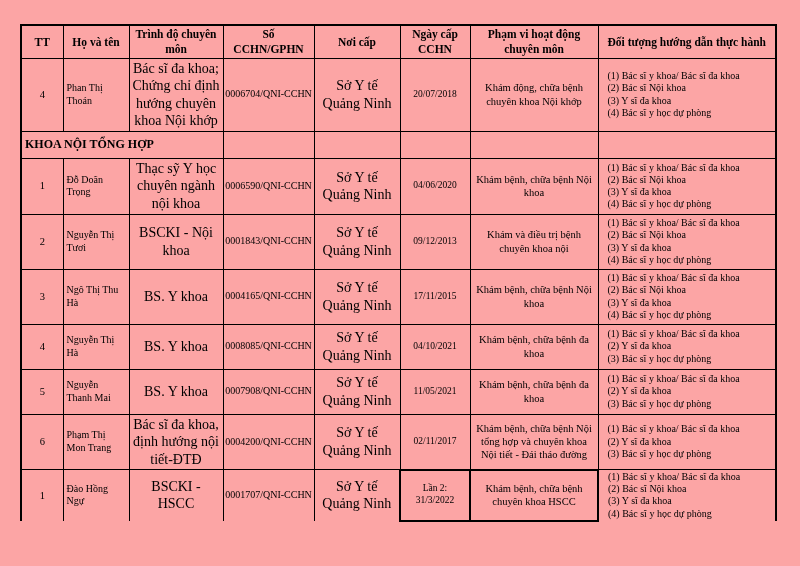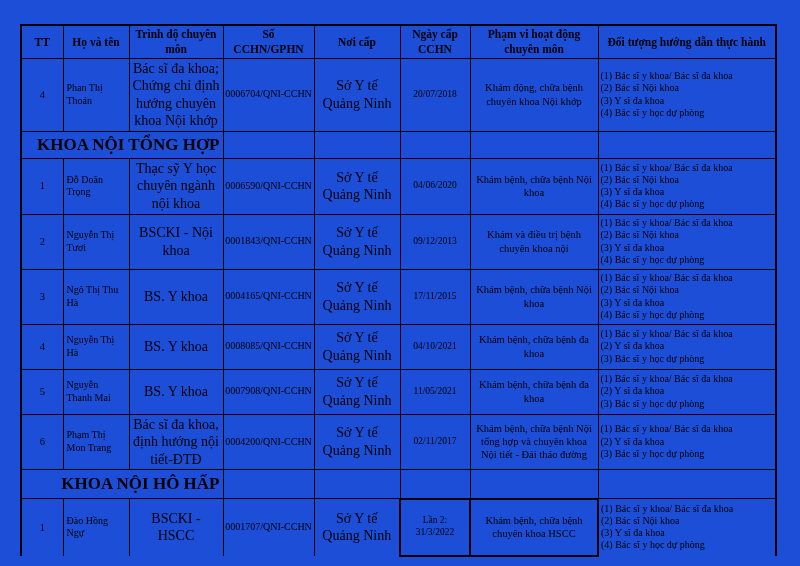--- a/index.html
+++ b/index.html
@@ -1,21 +1,21 @@
 <!DOCTYPE html>
 <html><head>
 <meta charset="utf-8">
 <style>
   html,body{margin:0;padding:0;}
   body{
     width:800px;height:566px;background:#ffffff;color:#000000;
     font-family:"Liberation Serif", serif;
     overflow:hidden;position:relative;
   }
-  .page{position:absolute;inset:0;background:#1d4ed8;}
+  .page{position:absolute;inset:0;background:#fca5a5;}
   table{
     position:absolute;left:20px;top:24px;width:755px;
     border-collapse:collapse;table-layout:fixed;
     border:2px solid #000;border-bottom:none;
   }
   th,td{
     border:1px solid #000;vertical-align:middle;
     overflow:hidden;word-wrap:break-word;
   }
   th{
@@ -28,24 +28,24 @@
   col.w0{width:42px}col.w1{width:66px}col.w2{width:94px}col.w3{width:91px}
   col.w4{width:86px}col.w5{width:70px}col.w6{width:128px}col.w7{width:178px}
   
   td.c0{text-align:center;}
   td.c1{text-align:left;font-size:10px;padding:1px 3px;}
   td.c2{font-size:14px;}
   td.c3{font-size:10px;padding:1px 0;}
   td.c4{font-size:14px;}
   td.c5{font-size:9.5px;padding:1px 4px;}
   td.c6{font-size:10.5px;}
-  td.c7{text-align:left;padding:1px 2px;}
+  td.c7{text-align:left;padding:1px 9px;}
   .trainee{font-size:10px;line-height:1.22;text-align:left;white-space:nowrap;}
   td.section-cell{
-    font-weight:bold;text-align:right;font-size:17px;padding:1px 3px;
+    font-weight:bold;text-align:left;font-size:12px;padding:1px 3px;
   }
   
   tbody tr:nth-child(1){height:57px}
   tbody tr:nth-child(2){height:27px}
   tbody tr:nth-child(3){height:56px}
   tbody tr:nth-child(4){height:55px}
   tbody tr:nth-child(5){height:55px}
   tbody tr:nth-child(6){height:45px}
   tbody tr:nth-child(7){height:45px}
   tbody tr:nth-child(8){height:46px}
@@ -189,28 +189,20 @@
           <td class="c3">0004200/QNI-CCHN</td>
           <td class="c4">Sở Y tế Quảng Ninh</td>
           <td class="c5">02/11/2017</td>
           <td class="c6">Khám bệnh, chữa bệnh Nội tổng hợp và chuyên khoa Nội tiết - Đái tháo đường</td>
           <td class="c7">
             <div class="trainee">(1) Bác sĩ y khoa/ Bác sĩ đa khoa</div>
             <div class="trainee">(2) Y sĩ đa khoa</div>
             <div class="trainee">(3) Bác sĩ y học dự phòng</div>
           </td>
         </tr>
-        <tr>
-          <td colspan="3" class="section-cell">KHOA NỘI HÔ HẤP</td>
-          <td class="c3"></td>
-          <td class="c4"></td>
-          <td class="c5"></td>
-          <td class="c6"></td>
-          <td class="c7"></td>
-        </tr>
         <tr class="truncated">
           <td class="c0">1</td>
           <td class="c1">Đào Hồng Ngự</td>
           <td class="c2">BSCKI - HSCC</td>
           <td class="c3">0001707/QNI-CCHN</td>
           <td class="c4">Sở Y tế Quảng Ninh</td>
           <td class="c5 hl">Lần 2: 31/3/2022</td>
           <td class="c6 hl">Khám bệnh, chữa bệnh chuyên khoa HSCC</td>
           <td class="c7">
             <div class="trainee">(1) Bác sĩ y khoa/ Bác sĩ đa khoa</div>

